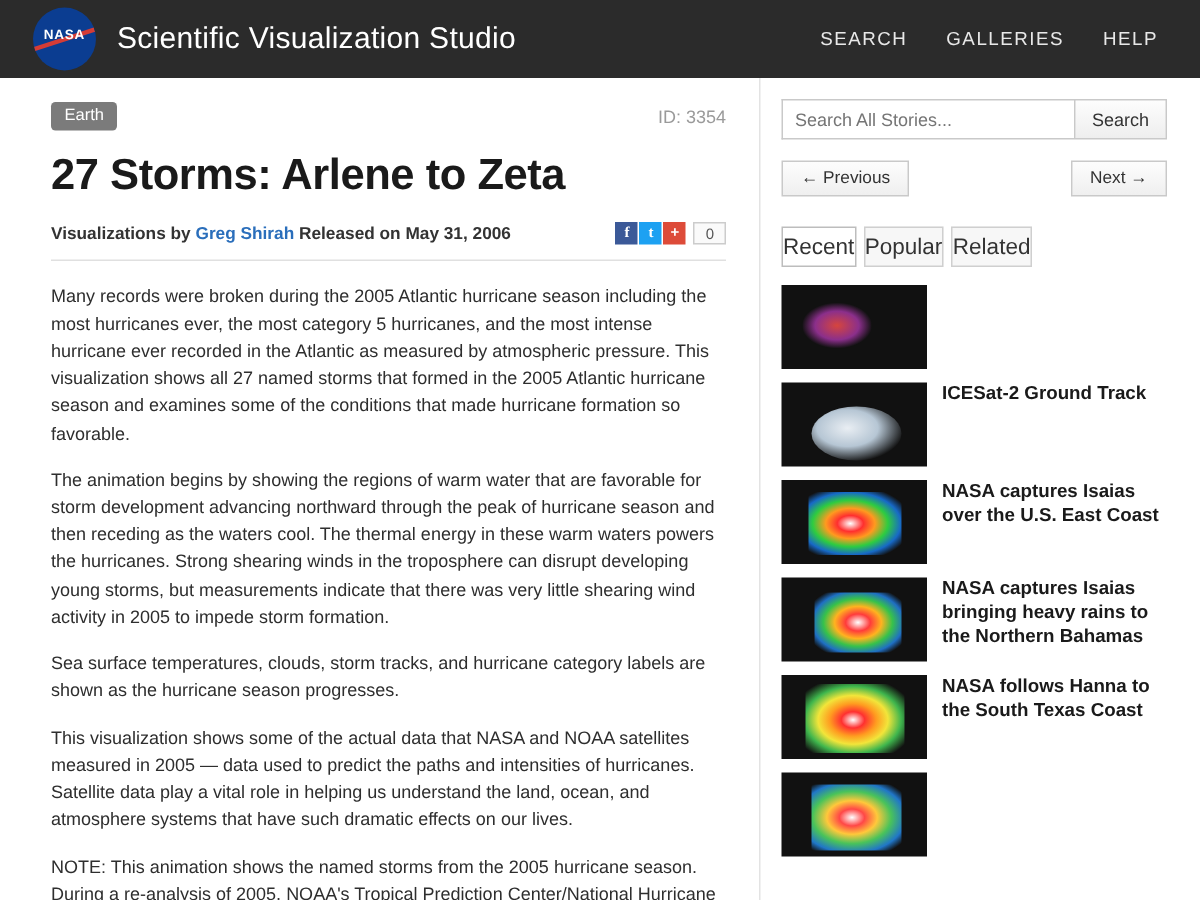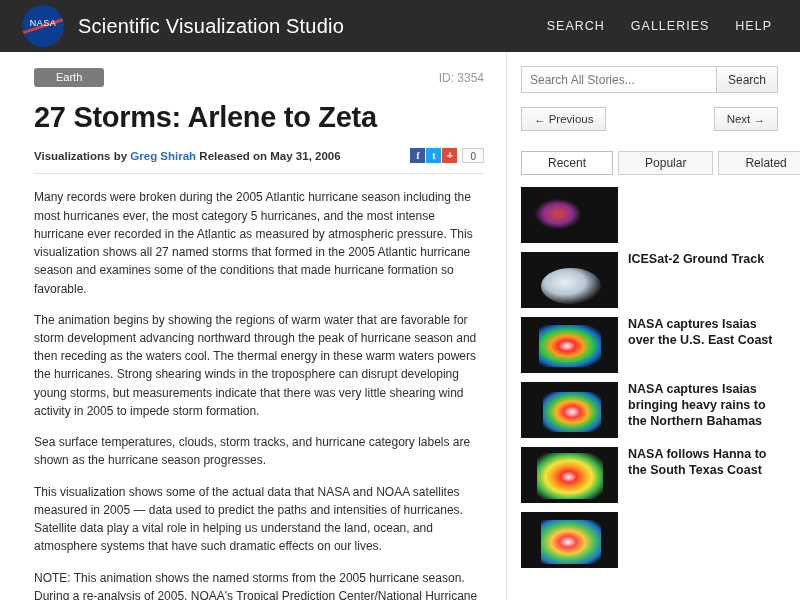--- a/index.html
+++ b/index.html
@@ -28,21 +28,21 @@
     position: relative;
     overflow: hidden;
     flex: 0 0 auto;
     margin-right: 14px;
   }
   #nasa-logo .meatball-text {
     position: absolute;
     top: 13px; left: 0; right: 0;
     text-align: center;
     font-size: 9px;
-    font-weight: normal;
+    font-weight: bold;
     letter-spacing: .5px;
     color: #fff;
     font-family: "Liberation Sans", sans-serif;
   }
   #nasa-logo .swoosh {
     position: absolute;
     width: 44px; height: 3px;
     background: #e03c31;
     top: 20px; left: -2px;
     transform: rotate(-18deg);
@@ -88,21 +88,21 @@
     display: flex;
     align-items: center;
     justify-content: space-between;
     margin-bottom: 14px;
   }
   #category-badge {
     display: inline-block;
     background: #7b7b7b;
     color: #fff;
     font-size: 11px;
-    padding: 3px 22px 4px;
+    padding: 3px 9px 4px;
     border-radius: 3px;
   }
   #story-id {
     color: #9a9a9a;
     font-size: 12px;
   }
   #page-title {
     font-size: 29px;
     line-height: 1.15;
     font-weight: bold;
@@ -206,22 +206,22 @@
     color: #1a1a1a;
   }
   .tabs {
     display: flex;
     gap: 5px;
     margin-bottom: 12px;
   }
   .tabs button {
     border: 1px solid #cfcfcf;
     background: #f7f7f7;
-    font-size: 12px;
-    padding: 4px 26px;
+    font-size: 15px;
+    padding: 4px 0;
     color: #333;
     font-family: "Liberation Sans", sans-serif;
     cursor: pointer;
   }
   .tabs button.active { background: #fff; border-color: #bdbdbd; }
   .story {
     display: flex;
     gap: 10px;
     margin-bottom: 9px;
     align-items: flex-start;

